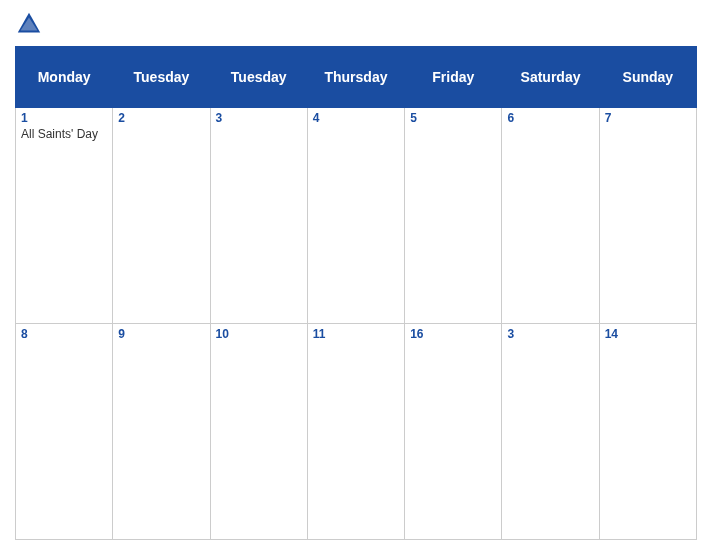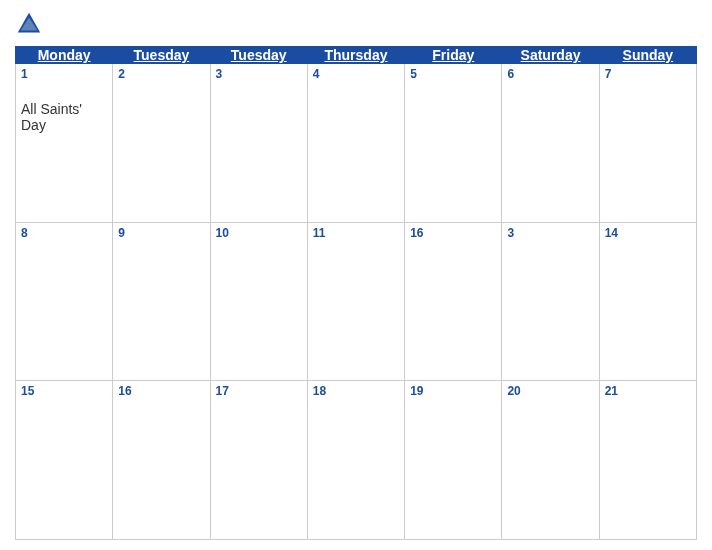--- a/index.html
+++ b/index.html
@@ -66,46 +66,45 @@
 
     .calendar {
       width: 100%;
       border-collapse: collapse;
       flex: 1;
     }
 
     .calendar th {
       background-color: #1a4da1;
       color: white;
-      padding: 0 4px;
+      padding: 22px 4px;
       font-size: 14px;
       font-weight: bold;
       border: 1px solid #1a4da1;
-      text-decoration: underline;
     }
 
     .calendar td {
       border: 1px solid #ccc;
       vertical-align: top;
       padding: 3px 5px;
       width: calc(100% / 7);
       height: 75px;
     }
 
     .day-num {
       font-size: 12px;
       color: #1a4da1;
       font-weight: bold;
       display: block;
     }
 
     .holiday {
-      font-size: 14px;
+      font-size: 12px;
       color: #333;
-      margin-top: 20px;
+      margin-top: 2px;
       display: block;
     }
 
     .empty-cell {
       background: #fff;
     }
   </style>
 </head>
 <body>
 
@@ -177,37 +176,14 @@
         <td>
           <span class="day-num">16</span>
         </td>
         <td>
           <span class="day-num">3</span>
         </td>
         <td>
           <span class="day-num">14</span>
         </td>
       </tr>
-      <tr>
-        <td>
-          <span class="day-num">15</span>
-        </td>
-        <td>
-          <span class="day-num">16</span>
-        </td>
-        <td>
-          <span class="day-num">17</span>
-        </td>
-        <td>
-          <span class="day-num">18</span>
-        </td>
-        <td>
-          <span class="day-num">19</span>
-        </td>
-        <td>
-          <span class="day-num">20</span>
-        </td>
-        <td>
-          <span class="day-num">21</span>
-        </td>
-      </tr>
     </tbody>
 </table>
 
 </body></html>

